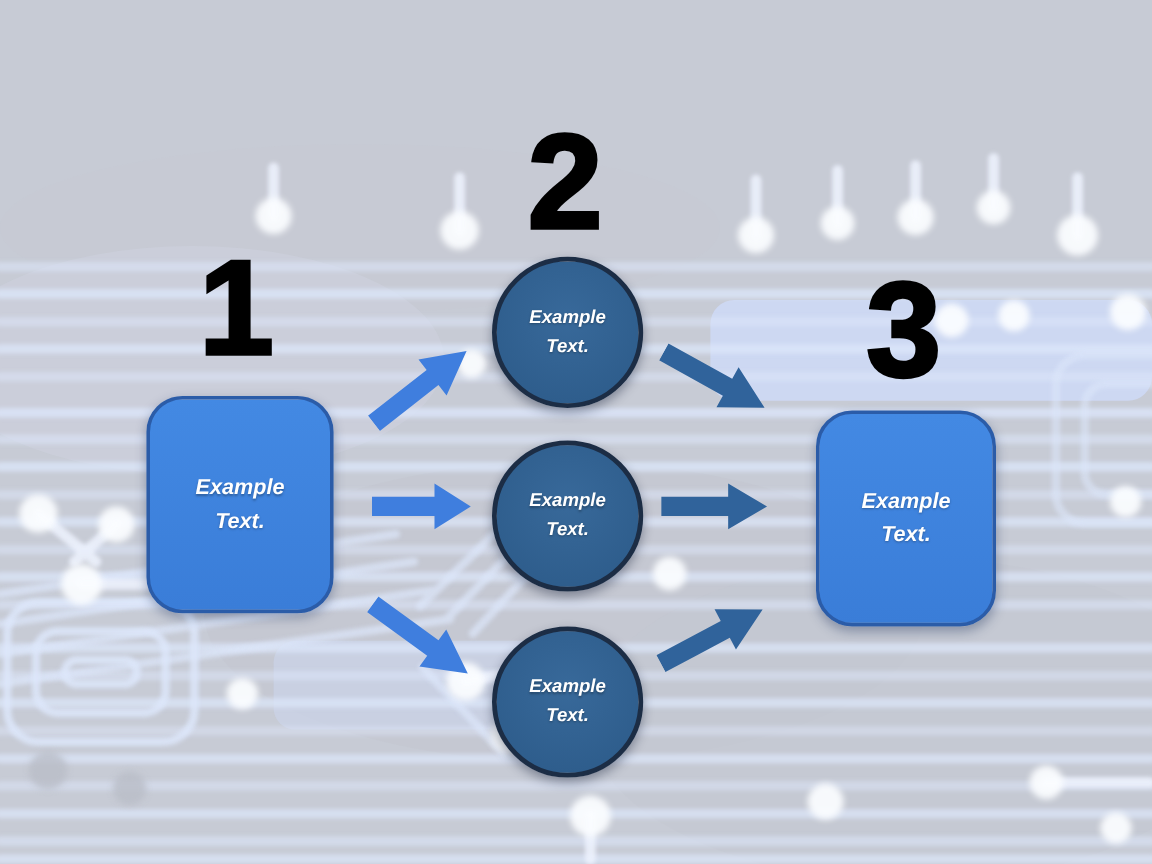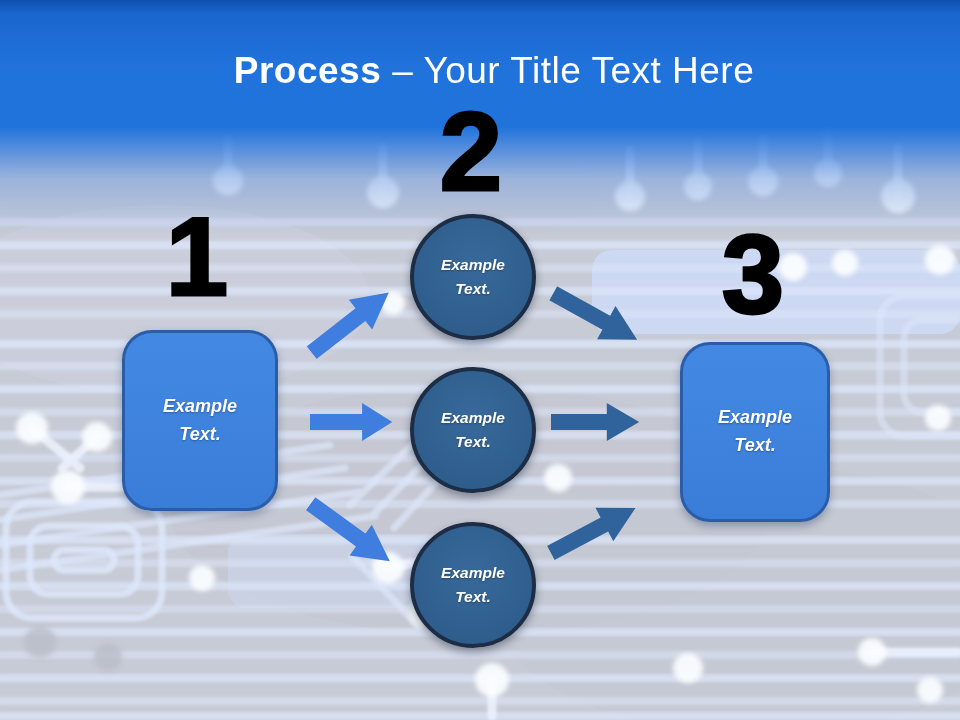--- a/index.html
+++ b/index.html
@@ -179,25 +179,20 @@
       <circle cx="688" cy="668" r="15"></circle>
         <circle cx="872" cy="652" r="14"></circle>
       <circle cx="930" cy="690" r="13"></circle>
     </g>
     <g fill="#b9bdc7" opacity="0.8" filter="url(#pblur)">
       <circle cx="40" cy="642" r="16"></circle>
         <circle cx="108" cy="657" r="14"></circle>
     </g>
   </svg>
 
-  <div class="header">
-    <div class="title">
-      <span class="emph">Process</span><span class="rest">– Your Title Text Here</span>
-    </div>
-  </div>
 
   <div class="num num1">1</div>
   <div class="num num2">2</div>
   <div class="num num3">3</div>
 
   <div class="arrow aL1">
     <svg class="arrow-light" width="100" height="44" viewBox="0 0 100 44" preserveAspectRatio="none">
         <polygon points="0,14 62,14 62,3 98,22 62,41 62,30 0,30"></polygon>
       </svg>
   </div>

